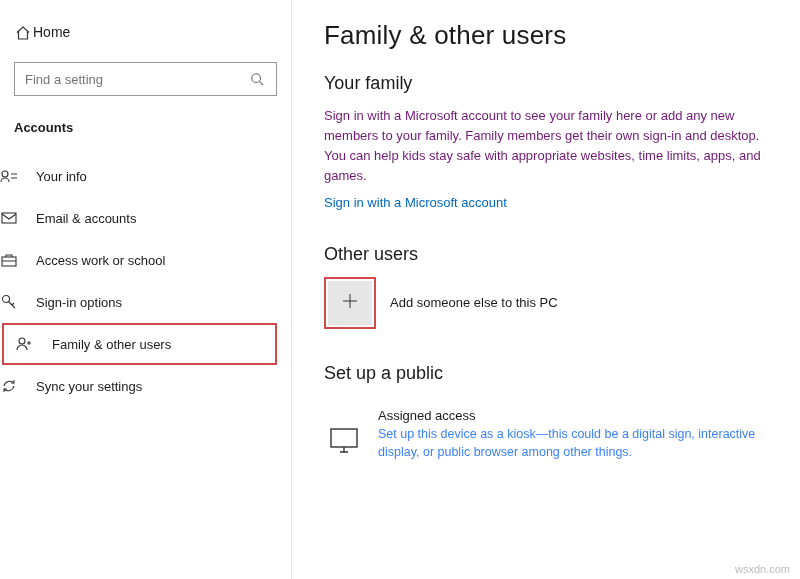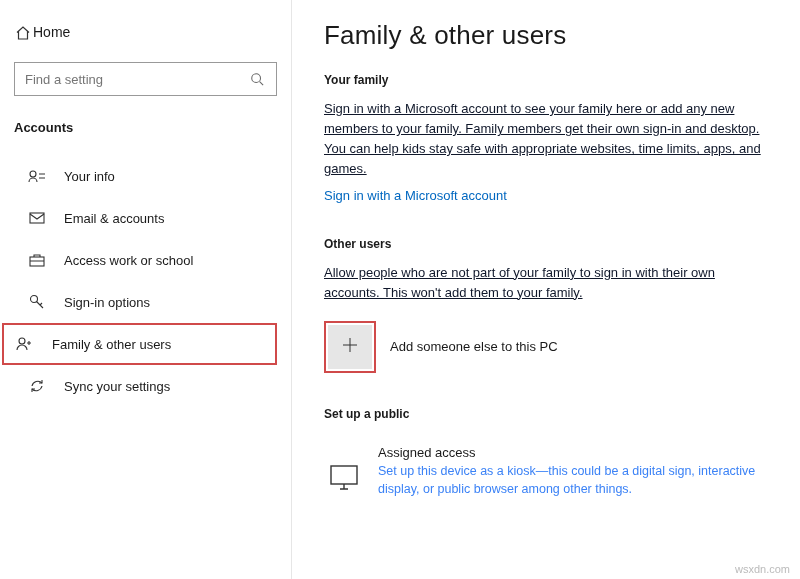--- a/index.html
+++ b/index.html
@@ -49,21 +49,21 @@
     .section-label {
       font-weight: 600;
       font-size: 13px;
       padding: 24px 14px 14px 14px;
     }
     .nav-list { padding-top: 6px; }
     .nav-item {
       display: flex;
       align-items: center;
       gap: 18px;
-      padding: 12px 28px;
+      padding: 12px 0;
       font-size: 13px;
       cursor: pointer;
     }
     .nav-item.highlighted {
       border: 2px solid #d04a4a;
       margin: 0 14px 0 2px;
       padding: 10px 12px;
     }
     .nav-icon { width: 18px; height: 18px; display: flex; align-items: center; justify-content: center; flex-shrink: 0; }
     .main {
@@ -71,31 +71,30 @@
       padding: 20px 30px 20px 32px;
       overflow-y: auto;
     }
     .page-title {
       font-size: 26px;
       font-weight: 400;
       margin-bottom: 22px;
       letter-spacing: 0.2px;
     }
     .subheading {
-      font-size: 12px;
-      font-weight: 700;
+      font-size: 18px;
+      font-weight: 400;
       margin-bottom: 12px;
     }
     .body-text {
       font-size: 13px;
-      color: #0f172a;
+      color: #701a75;
       line-height: 1.55;
       margin-bottom: 8px;
       max-width: 440px;
-      text-decoration: underline;
     }
     .link {
       color: #0067c0;
       font-size: 13px;
       cursor: pointer;
       display: inline-block;
       margin-bottom: 34px;
     }
     .body-text.last { margin-bottom: 18px; }
     .add-row {
@@ -234,21 +233,20 @@
 </div>
 
 <div class="main">
   <h1 class="page-title">Family &amp; other users</h1>
 
   <h2 class="subheading">Your family</h2>
   <p class="body-text">Sign in with a Microsoft account to see your family here or add any new members to your family. Family members get their own sign-in and desktop. You can help kids stay safe with appropriate websites, time limits, apps, and games.</p>
   <a class="link">Sign in with a Microsoft account</a>
 
   <h2 class="subheading">Other users</h2>
-  <p class="body-text last">Allow people who are not part of your family to sign in with their own accounts. This won't add them to your family.</p>
 
   <div class="add-row">
     <span class="add-highlight">
       <span class="add-button">
         <span>
           <svg width="18" height="18" viewBox="0 0 18 18" stroke="#333" stroke-width="1">
             <path d="M9 2v14M2 9h14"></path>
           </svg>
         </span>
       </span>

